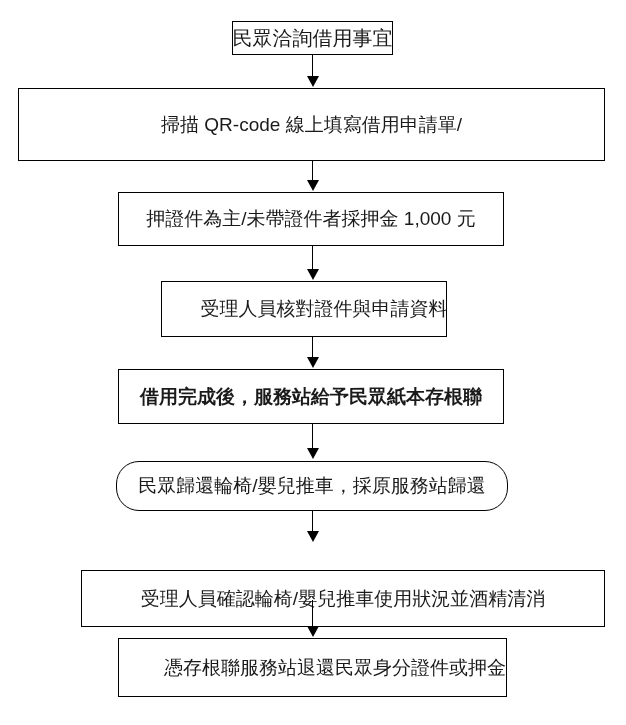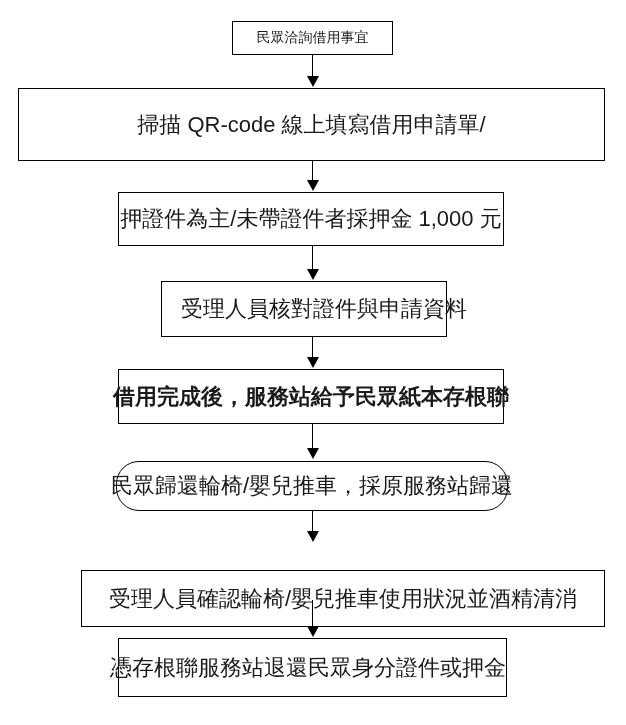--- a/index.html
+++ b/index.html
@@ -18,25 +18,25 @@
   .fbox {
     position: absolute;
     box-sizing: border-box;
     border: 1.5px solid #000000;
     background: #ffffff;
     display: flex;
     align-items: center;
     justify-content: center;
     text-align: center;
     color: #1a1a1a;
-    font-size: 22px;
+    font-size: 19px;
     line-height: 1.25;
     white-space: nowrap;
   }
-  .b1 { left: 232px; top: 21px;  width: 161px; height: 34px; font-size: 14px; }
+  .b1 { left: 232px; top: 21px;  width: 161px; height: 34px; font-size: 20px; }
   .b2 { left: 18px;  top: 88px;  width: 587px; height: 73px; }
   .b3 { left: 118px; top: 192px; width: 386px; height: 54px; }
   .b4 { left: 161px; top: 281px; width: 286px; height: 56px; padding-left: 40px; }
   .b5 { left: 118px; top: 369px; width: 386px; height: 55px; font-weight: bold; }
   .b6 { left: 116px; top: 461px; width: 392px; height: 50px; border-radius: 23px; }
   .b7 { left: 81px;  top: 570px; width: 524px; height: 57px; }
   .b8 { left: 118px; top: 638px; width: 389px; height: 59px; justify-content: flex-end; }
 
   .arrow {
     position: absolute;

